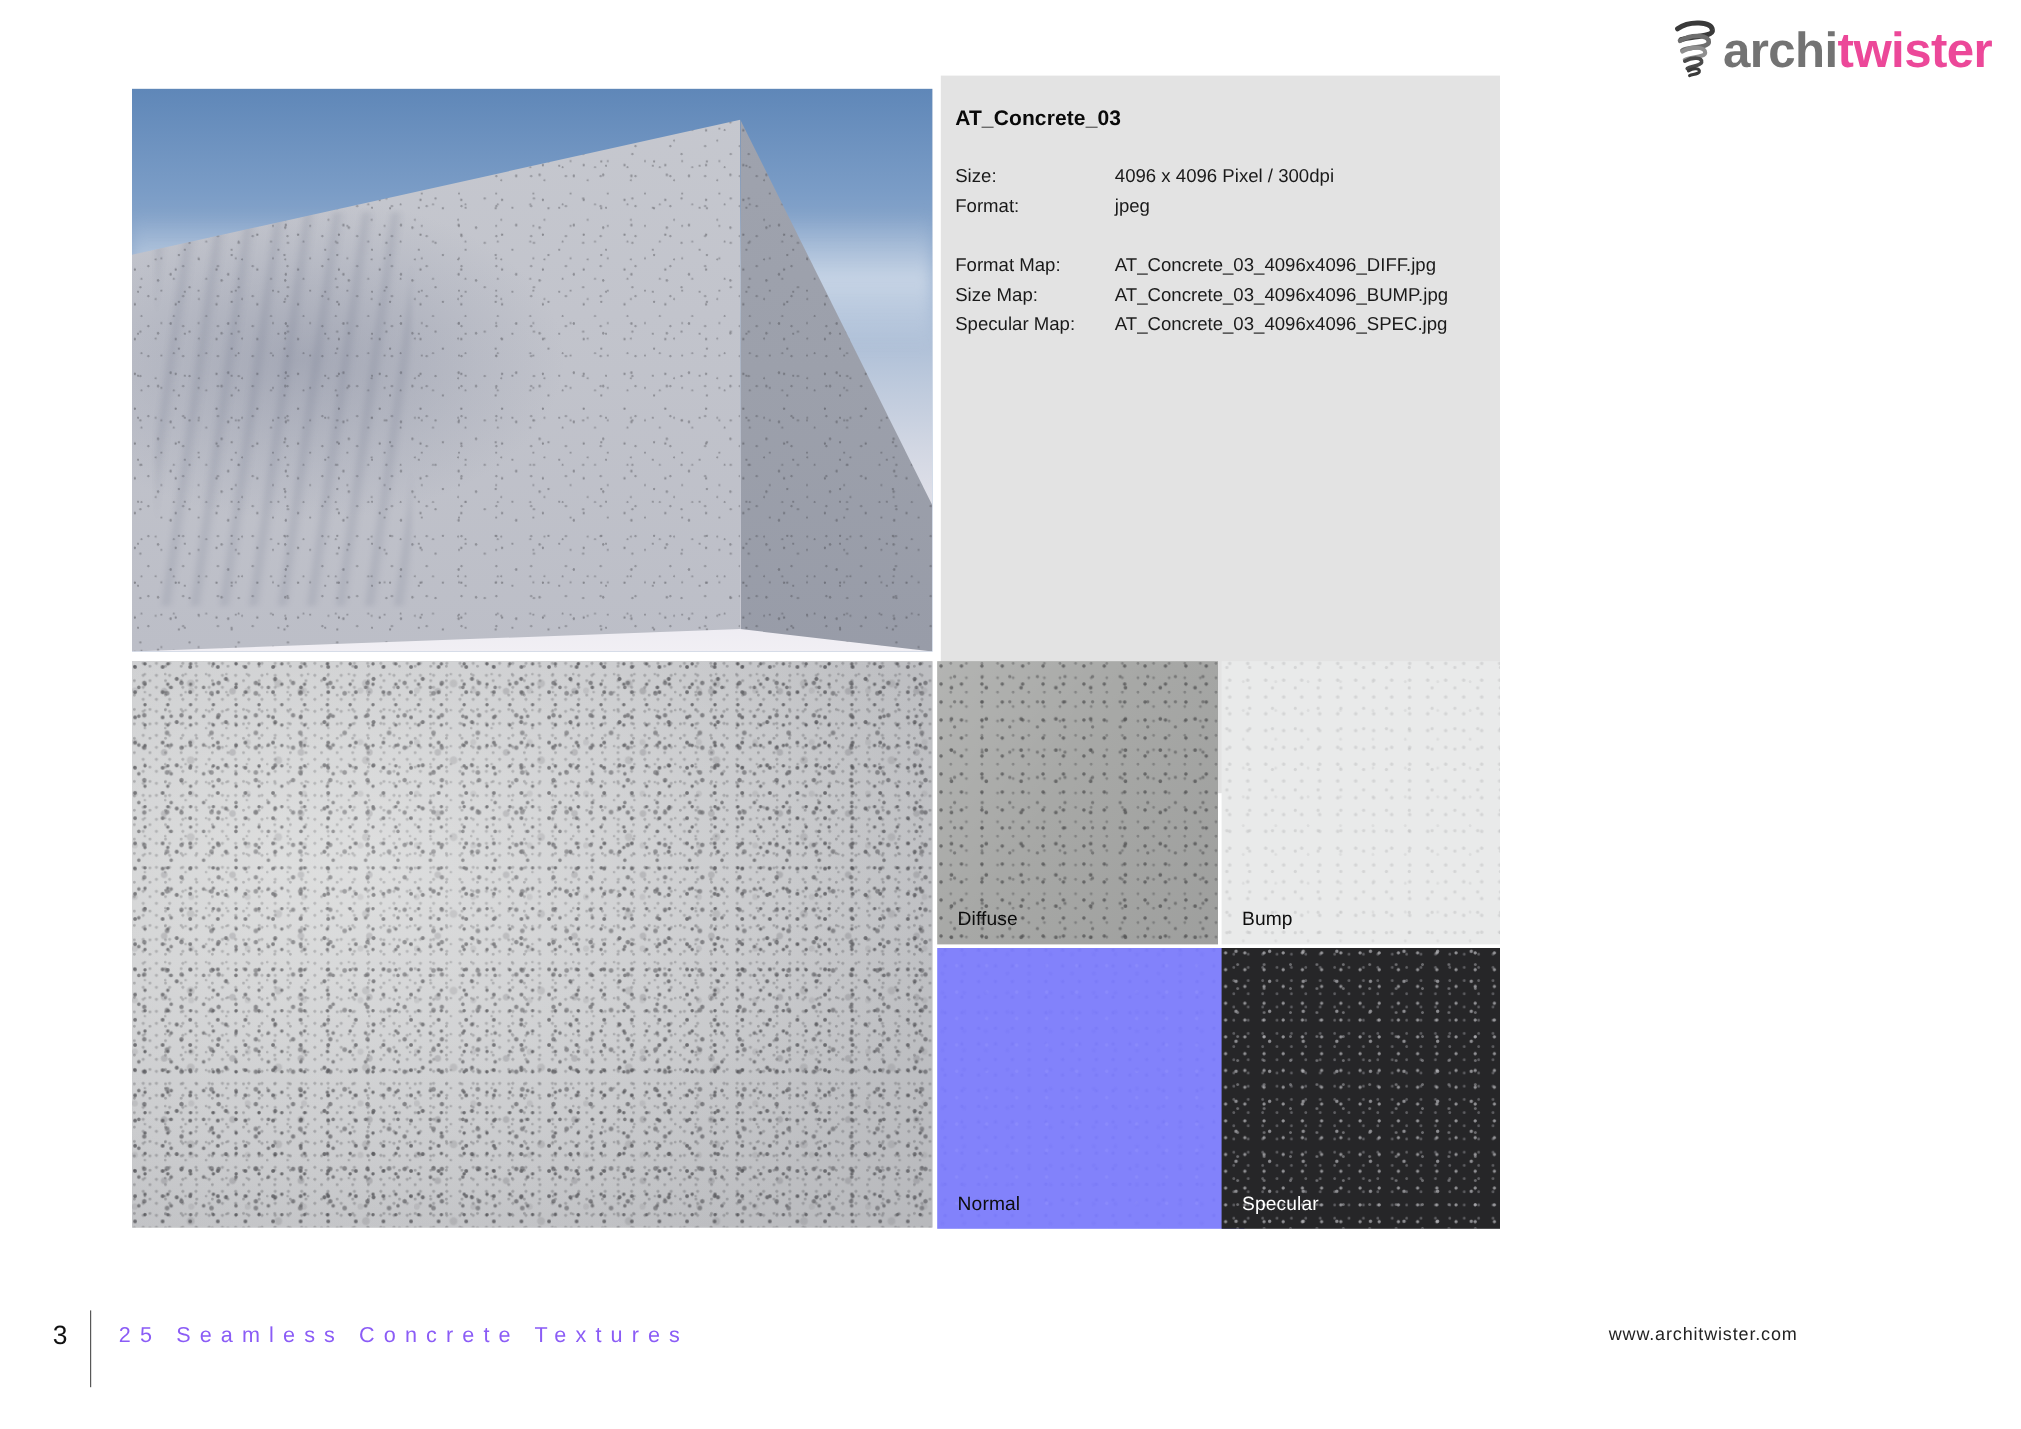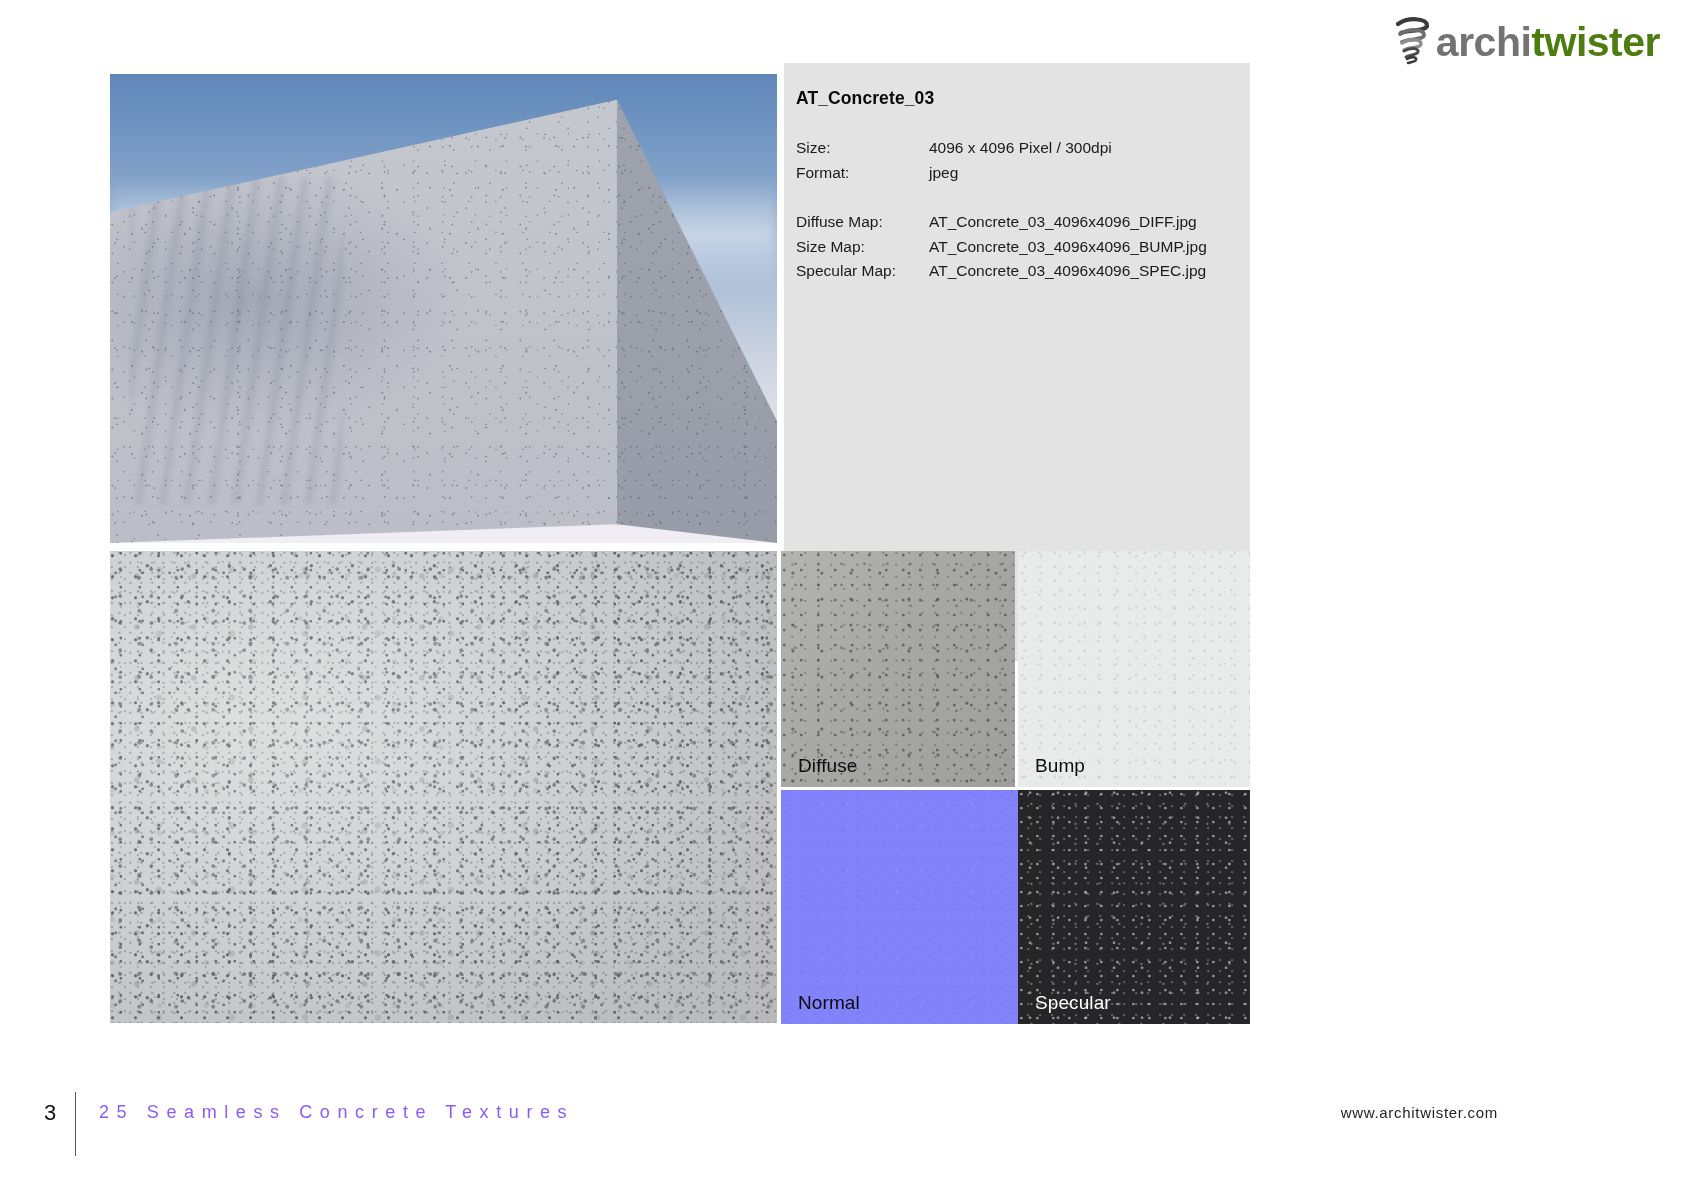--- a/index.html
+++ b/index.html
@@ -31,21 +31,21 @@
     display: block;
   }
   #logo-text {
     font-size: 41px;
     font-weight: bold;
     letter-spacing: -0.5px;
     line-height: 1;
     white-space: nowrap;
   }
   .logo-dark { color: #737373; }
-  .logo-light { color: #4d7c0f; margin-top: 32px; }
+  .logo-light { color: #ec4899; margin-top: 32px; }
 
   
   #hero-render {
     position: absolute;
     left: 110px;
     top: 74px;
     width: 667px;
     height: 469px;
     overflow: hidden;
     background: #8fa8c8;
@@ -228,21 +228,21 @@
 
   
   .map-thumb {
     position: absolute;
     overflow: hidden;
   }
   .map-label {
     position: absolute;
     left: 17px;
     bottom: 12px;
-    font-size: 19px;
+    font-size: 16px;
     line-height: 1;
     letter-spacing: 0.1px;
   }
   .map-label.dark { color: #0d0d0d; }
   .map-label.light { color: #ffffff; }
 
   #thumb-diffuse { left: 781px; top: 551px; width: 234px; height: 236px; background: #a7a8a6; }
   #thumb-bump    { left: 1018px; top: 551px; width: 232px; height: 236px; background: #e9eaea; }
   #thumb-normal  { left: 781px; top: 790px; width: 256px; height: 234px; background: #8282fb; }
   #thumb-specular{ left: 1018px; top: 790px; width: 232px; height: 234px; background: #262628; text-decoration: underline; }
@@ -372,21 +372,21 @@
       </tr>
       <tr>
         <td class="key">Format:</td>
         <td class="val">jpeg</td>
       </tr>
       <tr class="spacer">
           <td></td>
           <td></td>
         </tr>
       <tr>
-        <td class="key">Diffuse Map:</td>
+        <td class="key">Format Map:</td>
         <td class="val">AT_Concrete_03_4096x4096_DIFF.jpg</td>
       </tr>
       <tr>
         <td class="key">Size Map:</td>
         <td class="val">AT_Concrete_03_4096x4096_BUMP.jpg</td>
       </tr>
       <tr>
         <td class="key">Specular Map:</td>
         <td class="val">AT_Concrete_03_4096x4096_SPEC.jpg</td>
       </tr>

